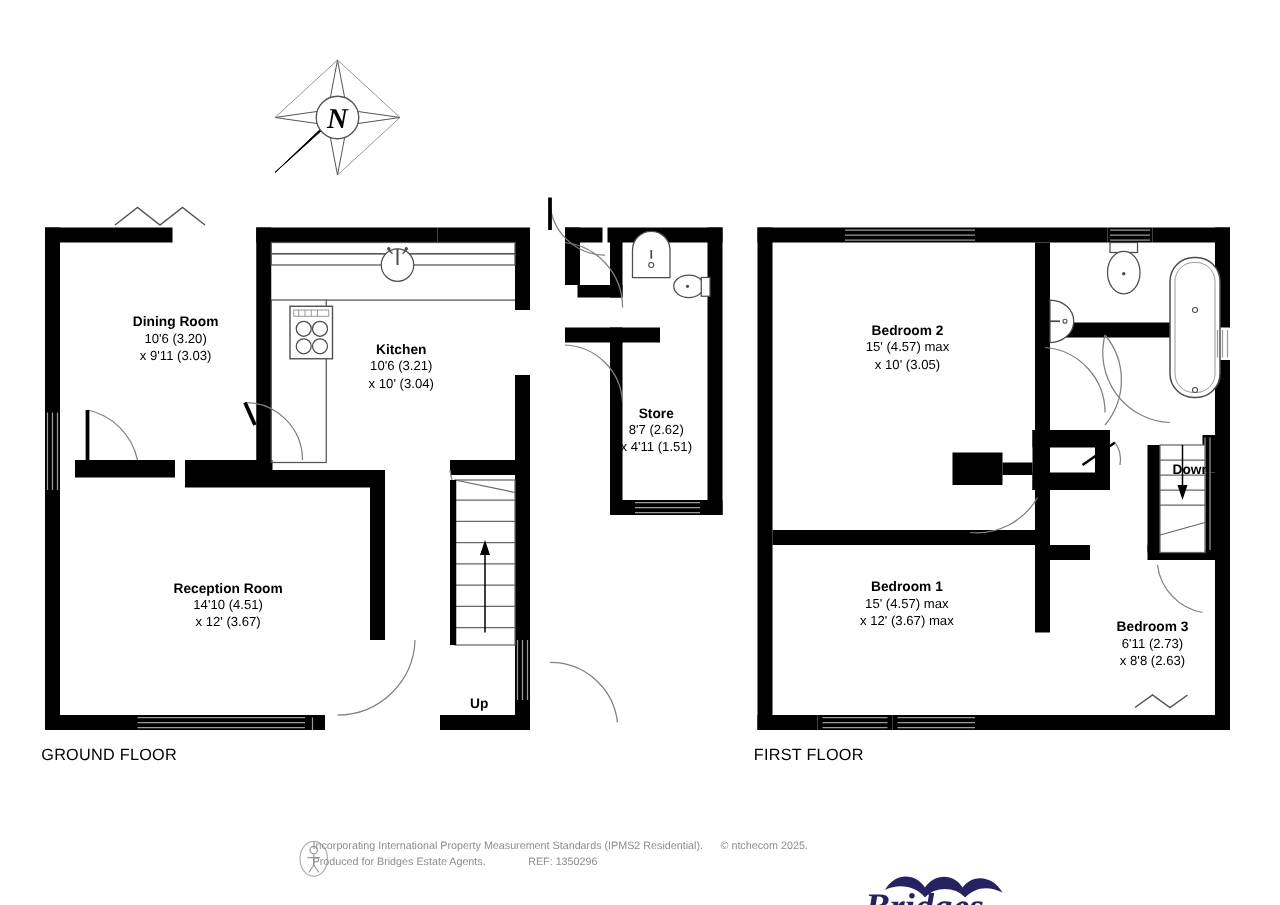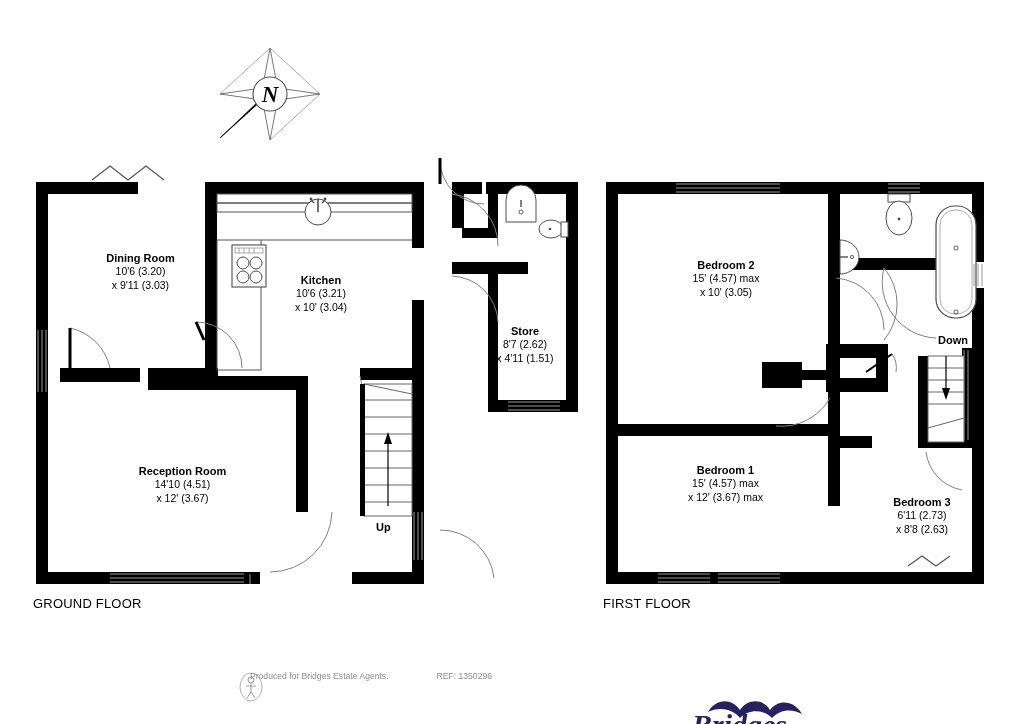--- a/index.html
+++ b/index.html
@@ -20,28 +20,28 @@
 
   
   .floor-caption{position:absolute;font-size:13px;font-weight:normal;letter-spacing:0.2px;}
   #gf-caption{left:33px;top:596px;}
   #ff-caption{left:603px;top:596px;text-align:center;}
 
   
   .room{position:absolute;text-align:center;line-height:1.28;white-space:nowrap;}
   .room .name{font-size:11px;font-weight:bold;}
   .room .dim{font-size:10.5px;}
-  .stair-label{position:absolute;font-size:11px;font-weight:bold;}
+  .stair-label{position:absolute;font-size:11px;font-weight:bold;margin-top:36px;}
 
   
   #footer-icon{position:absolute;left:238px;top:672px;width:26px;height:30px;}
   #footer-text{position:absolute;left:250px;top:670px;font-size:8.6px;
                color:#8d8d8d;line-height:1.55;white-space:nowrap;}
   #footer-text .cr{margin-left:14px;}
-  #footer-text .ref{margin-left:27px;padding-left:21px;}
+  #footer-text .ref{margin-left:13px;padding-left:21px;}
 
   #logo{position:absolute;left:690px;top:696px;width:134px;height:46px;}
 </style>
 </head>
 <body>
 
 <div id="header">
 </div>
 
 <div id="compass">
@@ -397,20 +397,21 @@
 <div class="stair-label" style="left:938px;top:334px;">Down</div>
 
 <div id="footer-icon">
   <svg viewBox="0 0 26 30" width="26" height="30">
     <ellipse cx="13" cy="15" rx="11" ry="14" fill="none" stroke="#b3b3b3" stroke-width="1"></ellipse>
     <circle cx="13" cy="8" r="3" fill="none" stroke="#999999" stroke-width="1"></circle>
     <path d="M13 11 L13 20 M13 20 L9 26 M13 20 L17 26 M8 14 L18 14" fill="none" stroke="#999999" stroke-width="1"></path>
   </svg>
 </div>
 <div id="footer-text">
+  <div><span>Incorporating International Property Measurement Standards (IPMS2 Residential).</span><span class="cr">© ntchecom 2025.</span></div>
   <div><span>Produced for Bridges Estate Agents.</span><span class="ref">REF: 1350296</span></div>
 </div>
 
 <div id="logo">
   <svg viewBox="0 0 134 46" width="134" height="46">
     <path d="M18 16 C26 2, 42 2, 50 14 C57 3, 73 2, 80 14 C88 3, 104 4, 112 18
              C100 12, 90 14, 82 22 C74 13, 58 13, 50 22 C42 12, 28 11, 18 16 Z" fill="#262262"></path>
     <text x="2" y="39" font-family="'Liberation Serif',serif" font-size="30" font-weight="bold" font-style="italic" fill="#262262">Bridges</text>
     <text x="83" y="45" font-family="'Liberation Sans',sans-serif" font-size="10" font-weight="bold" fill="#262262">.co.uk</text>
   </svg>

